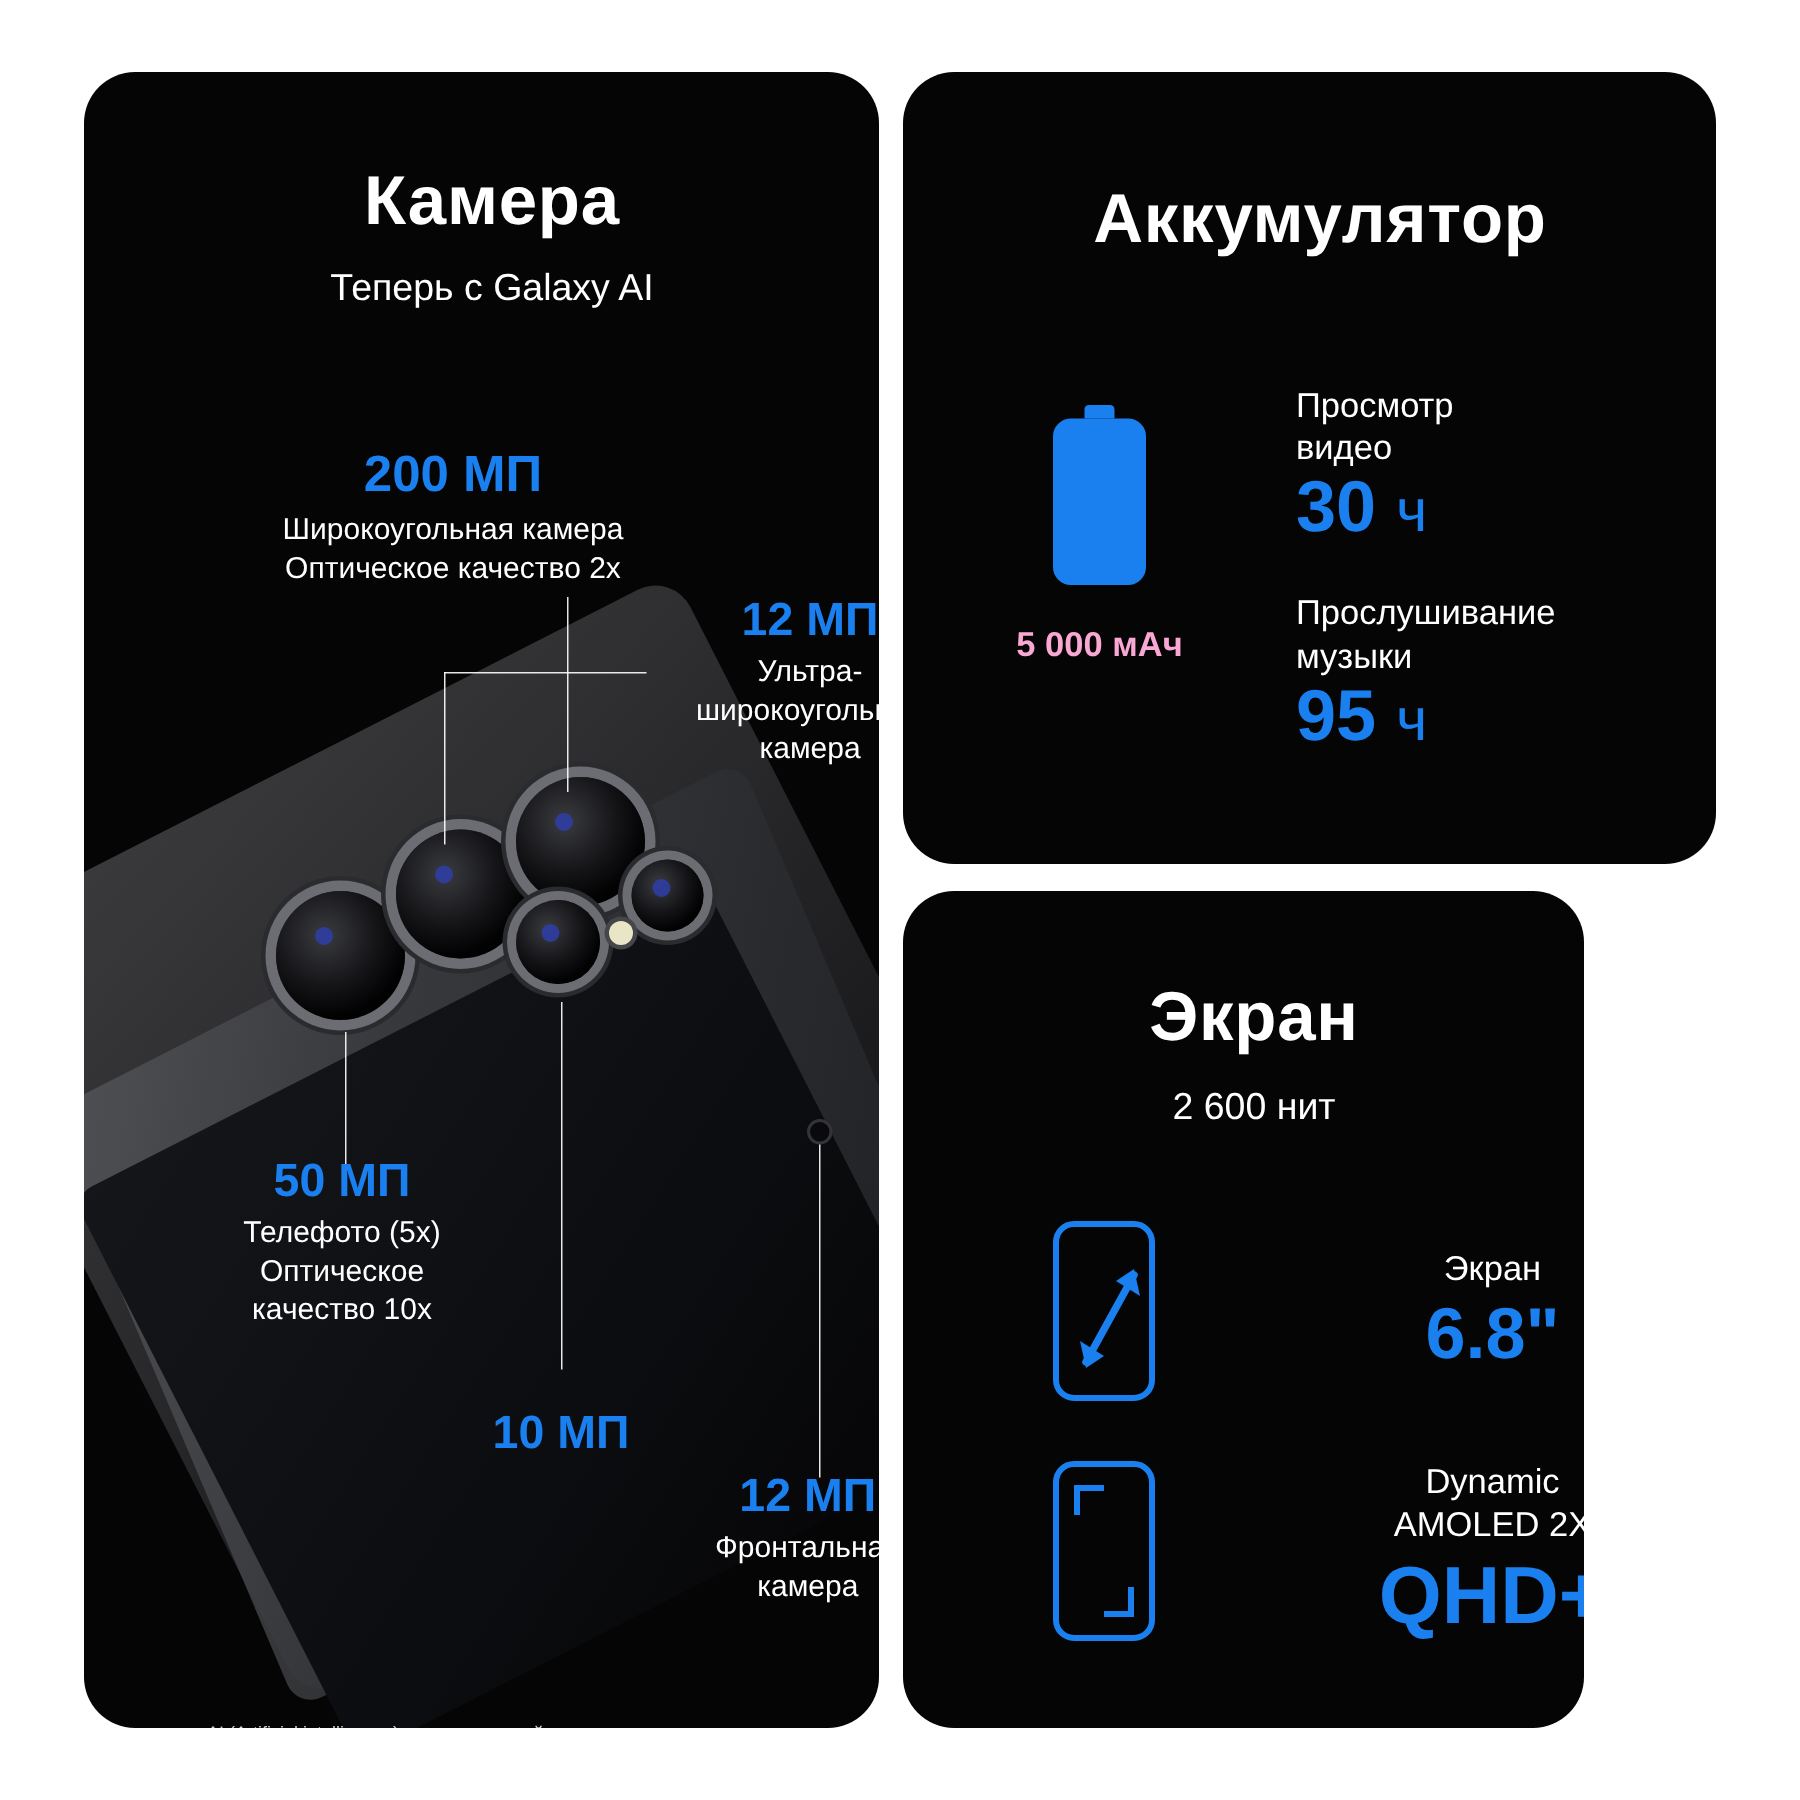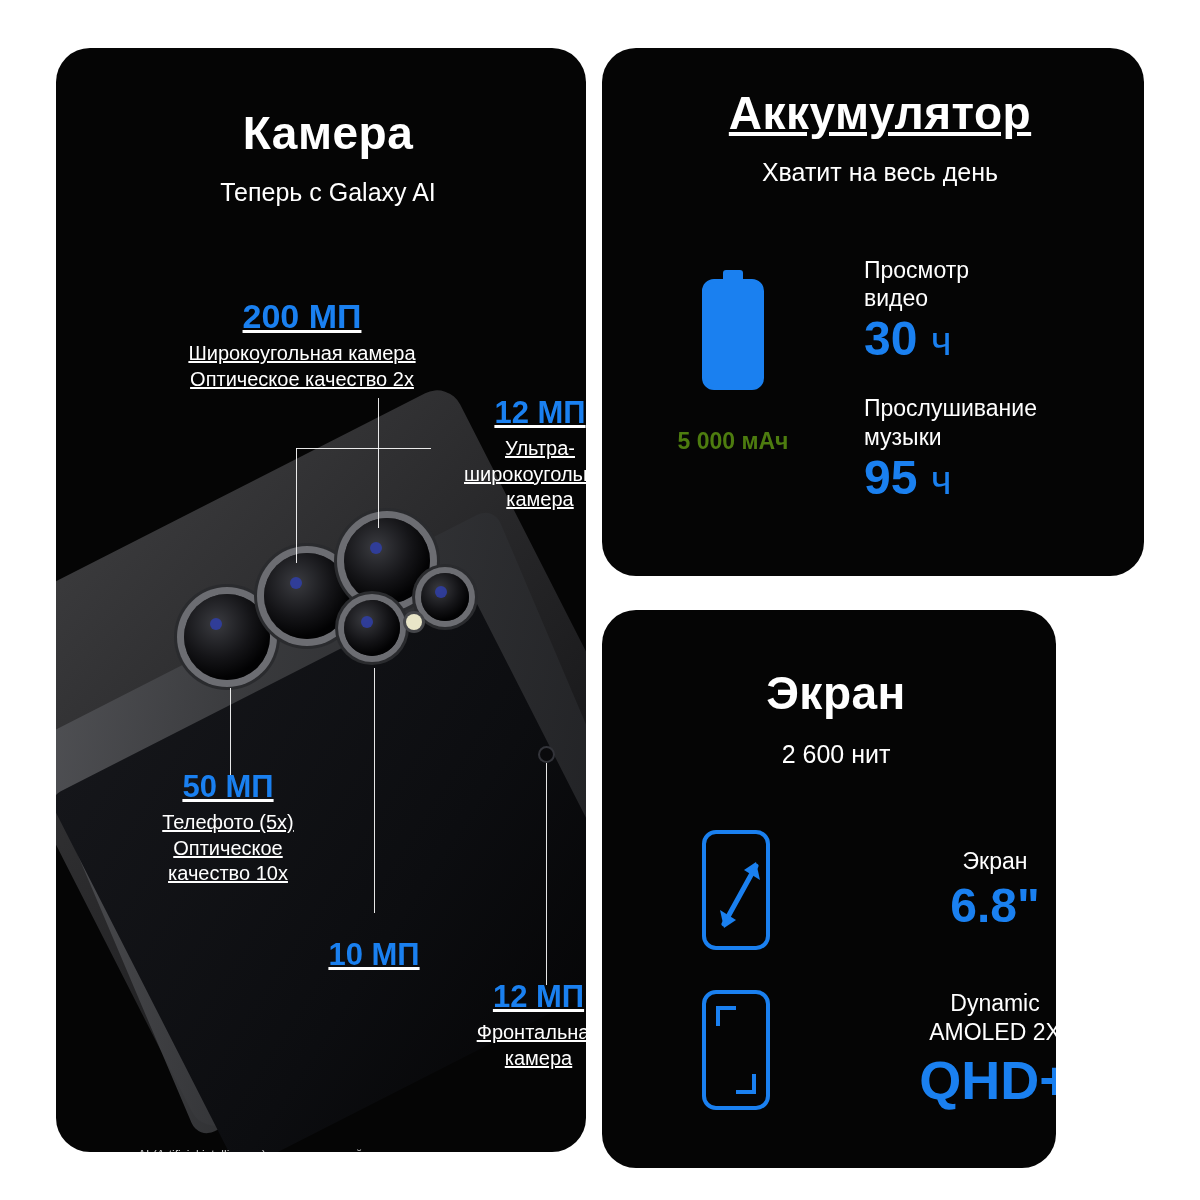--- a/index.html
+++ b/index.html
@@ -126,39 +126,39 @@
     font-weight: 700;
     line-height: 1.1;
   }
   .callout .desc {
     color: #ffffff;
     font-size: 20px;
     font-weight: 400;
     line-height: 1.28;
     margin-top: 6px;
   }
-  .c-center { text-align: center; text-decoration: underline; }
+  .c-center { text-align: center; }
 
   #co-200 { left: 36px; top: 250px; width: 420px; }
   #co-200 .val { font-size: 34px; }
   #co-12u { left: 378px; top: 348px; width: 212px; }
   #co-50  { left: 48px; top: 722px; width: 248px; }
   #co-10  { left: 198px; top: 890px; width: 240px; }
   #co-12f { left: 380px; top: 932px; width: 205px; }
 
   .footnote {
     position: absolute;
     left: 82px; top: 1100px;
     color: #cfcfcf;
     font-size: 12px;
   }
 
   
   #battery-card { left: 602px; top: 48px; width: 542px; height: 528px; }
-  #battery-card .card-title { margin-top: 38px; text-decoration: underline; }
+  #battery-card .card-title { margin-top: 70px; }
   #battery-card .card-sub { margin-top: 18px; }
 
   .batt-wrap {
     position: absolute;
     left: 0; top: 208px;
     width: 542px; height: 300px;
     display: flex;
   }
   .batt-left {
     width: 262px;
@@ -175,22 +175,22 @@
     background: #1a80f0; border-radius: 3px 3px 0 0;
   }
   .batt-icon .shell {
     position: absolute; left: 0; top: 9px;
     width: 62px; height: 111px;
     border: 4px solid #1a80f0;
     border-radius: 12px;
     background: #1a80f0;
   }
   .batt-mah {
-    margin-top: 38px;
-    color: #4d7c0f;
+    margin-top: 26px;
+    color: #f9a8d4;
     font-size: 23px;
     font-weight: 700;
     white-space: nowrap;
   }
   .batt-right { width: 280px; padding-right: 26px; }
   .stat-label {
     color: #ffffff;
     font-size: 23px;
     line-height: 1.22;
   }
@@ -198,21 +198,21 @@
     color: #1a80f0;
     font-size: 48px;
     font-weight: 700;
     line-height: 1.05;
     margin-top: 2px;
   }
   .stat-value .unit { font-weight: 400; font-size: 40px; }
   .stat-block + .stat-block { margin-top: 30px; }
 
   
-  #display-card { left: 602px; top: 594px; width: 454px; height: 558px; margin-top: 16px; }
+  #display-card { left: 602px; top: 594px; width: 454px; height: 558px; }
   #display-card .card-title { margin-top: 56px; }
   #display-card .card-sub { margin-top: 20px; }
 
   .disp-rows {
     position: absolute;
     left: 0; top: 200px;
     width: 542px;
   }
   .disp-row {
     display: flex;
@@ -311,21 +311,20 @@
       <div class="val">12 МП</div>
       <div class="desc" style="white-space:pre-line">Фронтальная
 камера</div>
     </div>
 
     <div class="footnote">AI (Artificial intelligence) – искусственный интеллект</div>
   </section>
 
   <section class="card" id="battery-card">
     <h2 class="card-title">Аккумулятор</h2>
-    <p class="card-sub">Хватит на весь день</p>
 
     <div class="batt-wrap">
       <div class="batt-left">
         <div class="batt-icon">
           <div class="cap"></div>
           <div class="shell"></div>
         </div>
         <div class="batt-mah">5 000 мАч</div>
       </div>
 

